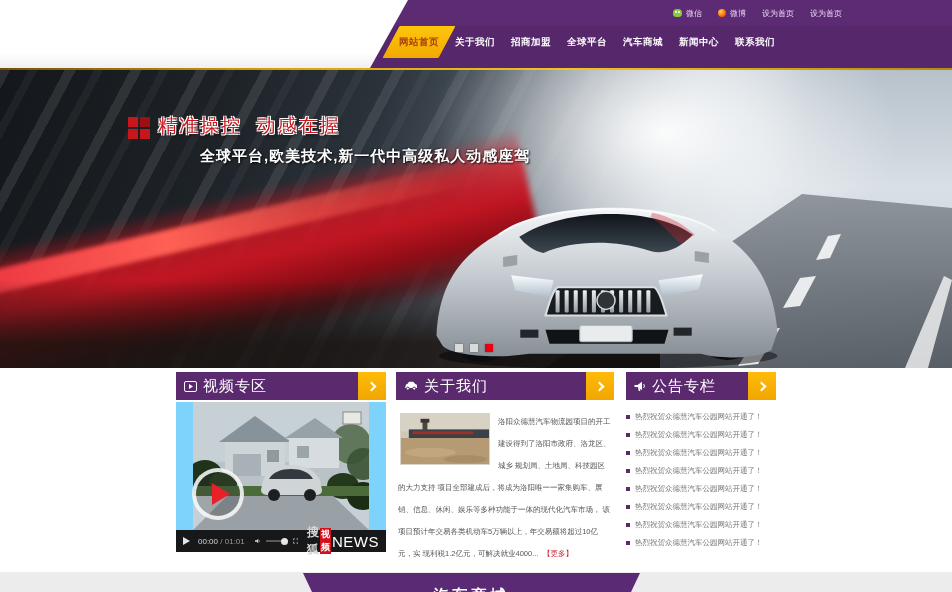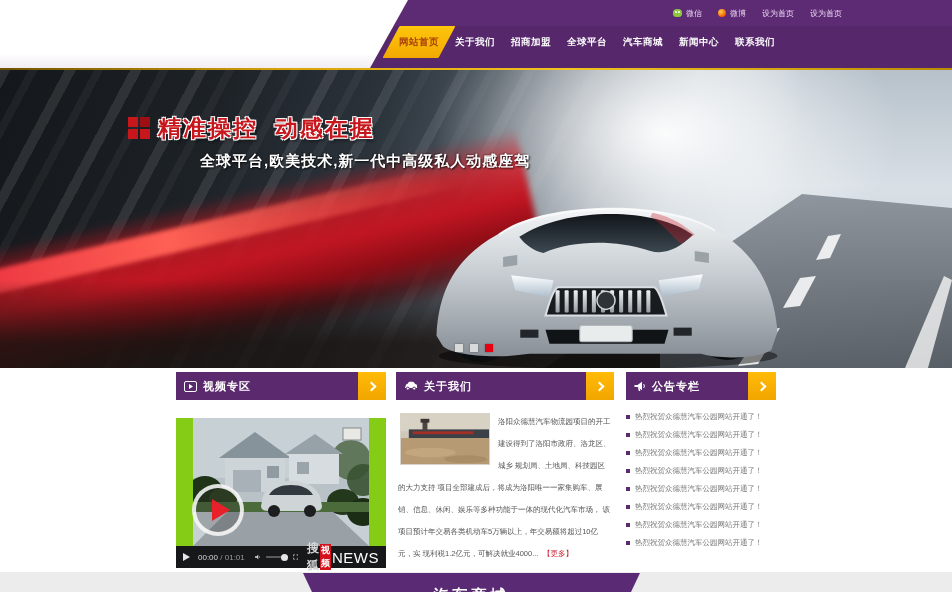--- a/index.html
+++ b/index.html
@@ -52,41 +52,41 @@
   .ground-blur { position:absolute; left:0; bottom:0; width:660px; height:88px;
             background:linear-gradient(180deg, transparent, rgba(26,20,17,0.85) 72%); }
   .roadsvg, .carsvg { position:absolute; }
   .roadsvg { inset:0; width:952px; height:300px; }
   .carsvg { left:418px; top:70px; width:376px; height:232px; }
   .hero-caption { position:absolute; left:128px; top:45px; z-index:8; }
   .cap-row { display:flex; align-items:flex-start; gap:8px; }
   .sq-grid { display:grid; grid-template-columns:10px 10px; grid-gap:2px; margin-top:4px; }
   .sq-grid i { width:10px; height:10px; background:#c8161d; }
   .sq-grid i:nth-child(2) { background:#9e0f14; }
-  .hero-headline { font-size:23px; font-weight:bold; color:#c8161d; letter-spacing:2px; white-space:pre;
+  .hero-headline { font-size:19px; font-weight:normal; color:#c8161d; letter-spacing:2px; white-space:pre;
             text-shadow:-1px -1px 0 #fff,1px -1px 0 #fff,-1px 1px 0 #fff,1px 1px 0 #fff,2px 3px 3px rgba(0,0,0,0.45); }
   .hero-sub { margin:8px 0 0 72px; font-size:15px; font-weight:bold; color:#fff; letter-spacing:1px;
             text-shadow:1px 1px 2px rgba(0,0,0,0.85), -1px -1px 1px rgba(0,0,0,0.3); }
   .dots { position:absolute; left:455px; top:276px; display:flex; gap:7px; z-index:9; }
   .dot { width:8px; height:8px; background:#d9d9d9; cursor:pointer; box-shadow:0 0 2px rgba(0,0,0,.4); }
   .dot.active { background:#e60012; }
 
   
   .content { width:600px; margin:4px auto 0; display:flex; }
   .col-video { width:210px; margin-right:10px; }
   .col-about { width:218px; margin-right:12px; }
   .col-notice { width:150px; }
   .sec-head { position:relative; height:28px; background:#5b2a6e; display:flex; align-items:center; padding-left:8px; gap:6px; }
-  .sec-title { color:#fff; font-size:11px; font-weight:bold; letter-spacing:1px; }
+  .sec-title { color:#fff; font-size:15px; font-weight:normal; letter-spacing:1px; }
   .sec-arrow { position:absolute; right:0; top:0; width:28px; height:28px; background:linear-gradient(180deg,#ffbb07,#f2a500);
                display:flex; align-items:center; justify-content:center; cursor:pointer; }
   .chev { width:7px; height:7px; border-top:2px solid #fff; border-right:2px solid #fff; transform:rotate(45deg); margin-right:2px; }
 
   
-  .player { position:relative; margin-top:18px; height:150px; background:#84cc16; cursor:pointer; }
+  .player { position:relative; margin-top:2px; height:150px; background:#7dd3fc; cursor:pointer; }
   .scene { position:absolute; left:17px; right:17px; top:0; bottom:22px; overflow:hidden; background:#c9d2d7; }
   .scene svg { width:100%; height:100%; display:block; }
   .play-big { position:absolute; left:16px; bottom:32px; width:52px; height:52px; border:4px solid rgba(255,255,255,0.85);
               border-radius:50%; background:rgba(40,40,40,0.25); display:flex; align-items:center; justify-content:center; cursor:pointer; }
   .play-big i { width:0; height:0; border-left:18px solid #e8202a; border-top:11px solid transparent; border-bottom:11px solid transparent; margin-left:5px; }
   .ctrlbar { position:absolute; left:0; right:0; bottom:0; height:22px; background:#17181a; display:flex; align-items:center; padding:0 7px; gap:5px; }
   .ctrl-play { width:0; height:0; border-left:7px solid #e6e6e6; border-top:4.5px solid transparent; border-bottom:4.5px solid transparent; cursor:pointer; }
   .time { font-size:8px; color:#9c9c9c; white-space:nowrap; margin-left:3px; }
   .time .cur { color:#d8d8d8; }
   .ctrl-spacer { flex:1; }

